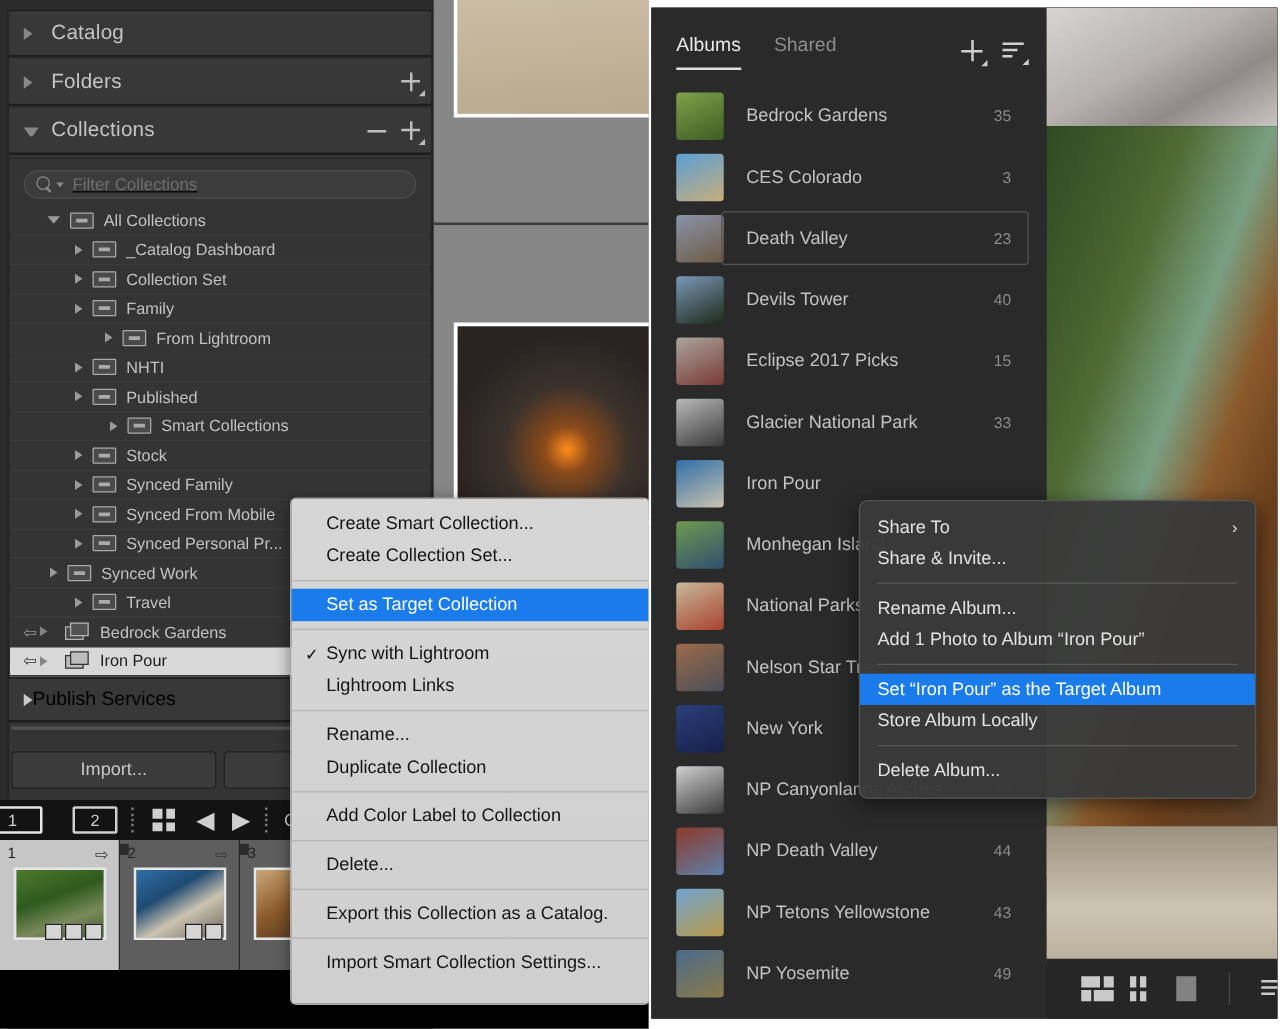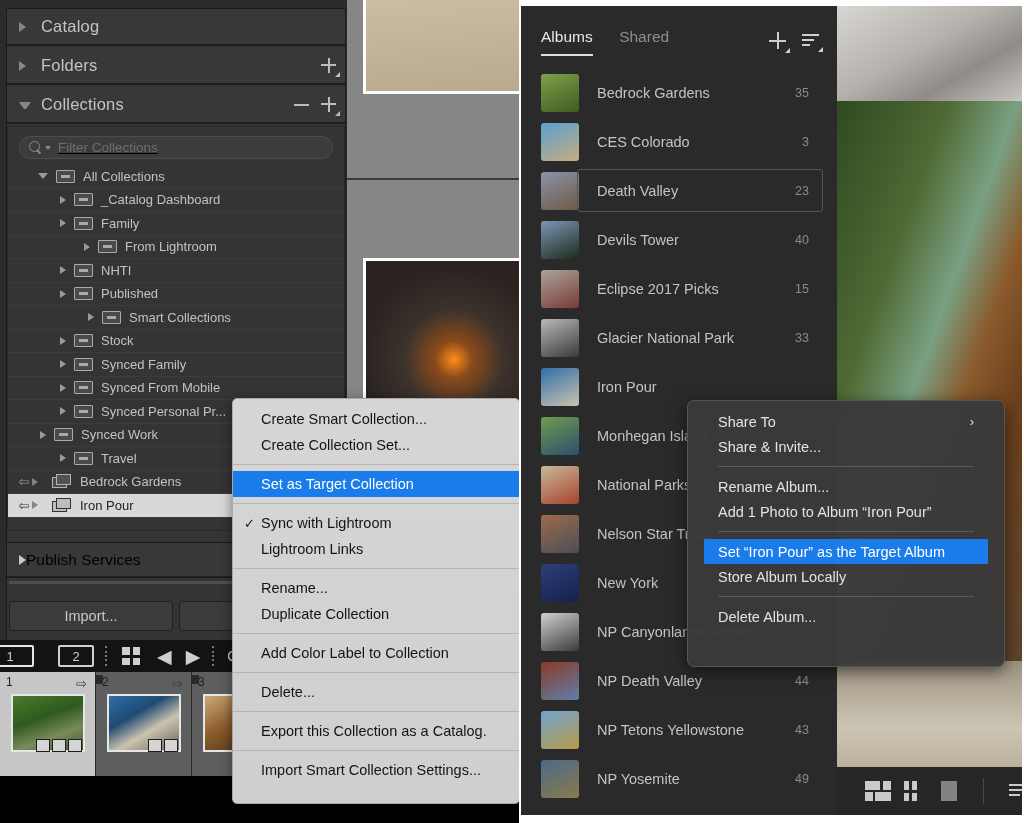--- a/index.html
+++ b/index.html
@@ -242,25 +242,25 @@
   .vi-c { width: 28px; height: 20px; background: #828282; }
   .vi-div { width: 1px; height: 26px; background: #4a4a4a; margin: 0 2px; }
   .vi-d { width: 22px; height: 14px; position: relative; }
   .vi-d i { position: absolute; left: 0; height: 2px; background: #cacaca; display: block; }
   .vi-d i:nth-child(1){top:0;width:22px;}
   .vi-d i:nth-child(2){top:5px;width:16px;}
   .vi-d i:nth-child(3){top:10px;width:11px;}
 
   
   #lrcc-menu {
-    position: absolute; left: 687px; top: 400px; width: 318px; height: 267px;
+    position: absolute; left: 687px; top: 400px; width: 318px; height: 239px;
     background: rgba(58,58,58,0.97);
     border: 1px solid #555; border-radius: 7px;
     box-shadow: 0 4px 16px rgba(0,0,0,.55);
-    padding: 8px 16px; overflow: hidden;
+    padding: 8px 0; overflow: hidden;
   }
   #lrcc-menu .mi {
     height: 25px; display: flex; align-items: center; padding: 0 14px;
     color: #e3e3e3; font-size: 14.5px; position: relative;
   }
   #lrcc-menu .mi.hl { background: #1a7ceb; color: #fff; }
   #lrcc-menu .chev { position: absolute; right: 14px; font-size: 13px; }
   #lrcc-menu .sep { height: 1px; background: #5a5a5a; margin: 7px 14px; }
 </style>
 </head>
@@ -322,20 +322,25 @@
         <div class="tree" id="tree">
             <div class="trow" style="padding-left: 30px;">
               <span class="disc open"></span>
               <span class="boxicon"></span>
               <span>All Collections</span>
             </div>
             <div class="trow" style="padding-left: 52px;">
               <span class="disc"></span>
               <span class="boxicon"></span>
               <span>_Catalog Dashboard</span>
+            </div>
+            <div class="trow" style="padding-left: 52px;">
+              <span class="disc"></span>
+              <span class="boxicon"></span>
+              <span>Collection Set</span>
             </div>
             <div class="trow" style="padding-left: 52px;">
               <span class="disc"></span>
               <span class="boxicon"></span>
               <span>Family</span>
             </div>
             <div class="trow" style="padding-left: 76px;">
               <span class="disc"></span>
               <span class="boxicon"></span>
               <span>From Lightroom</span>

